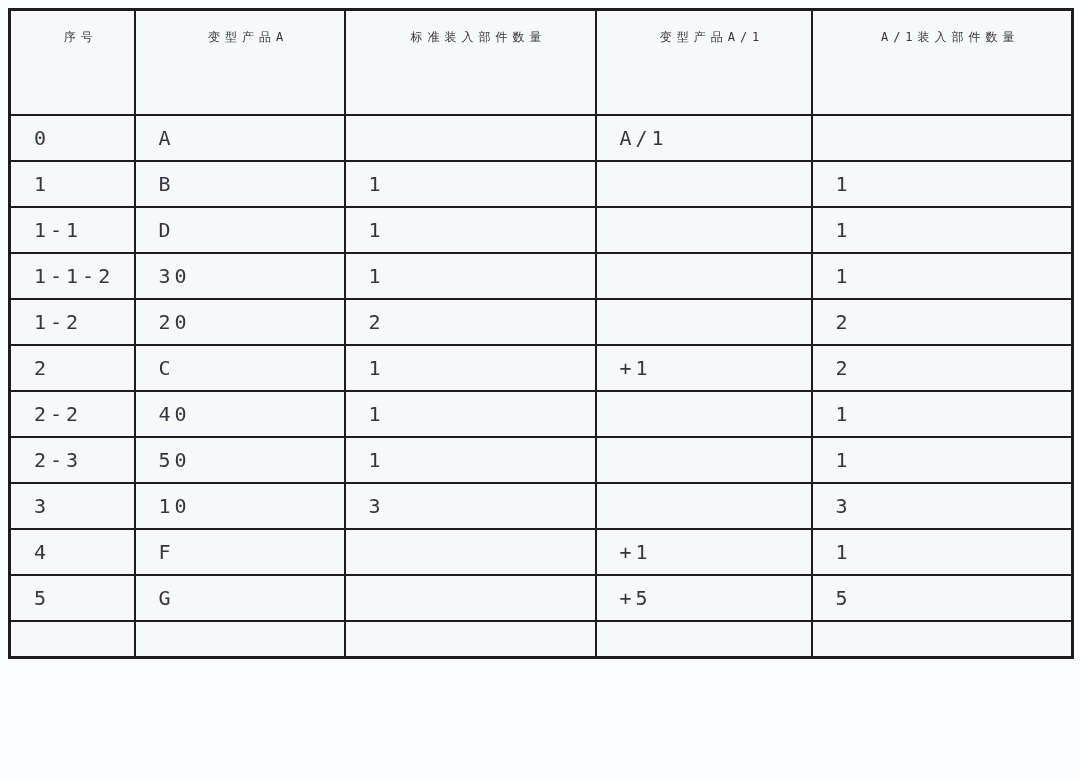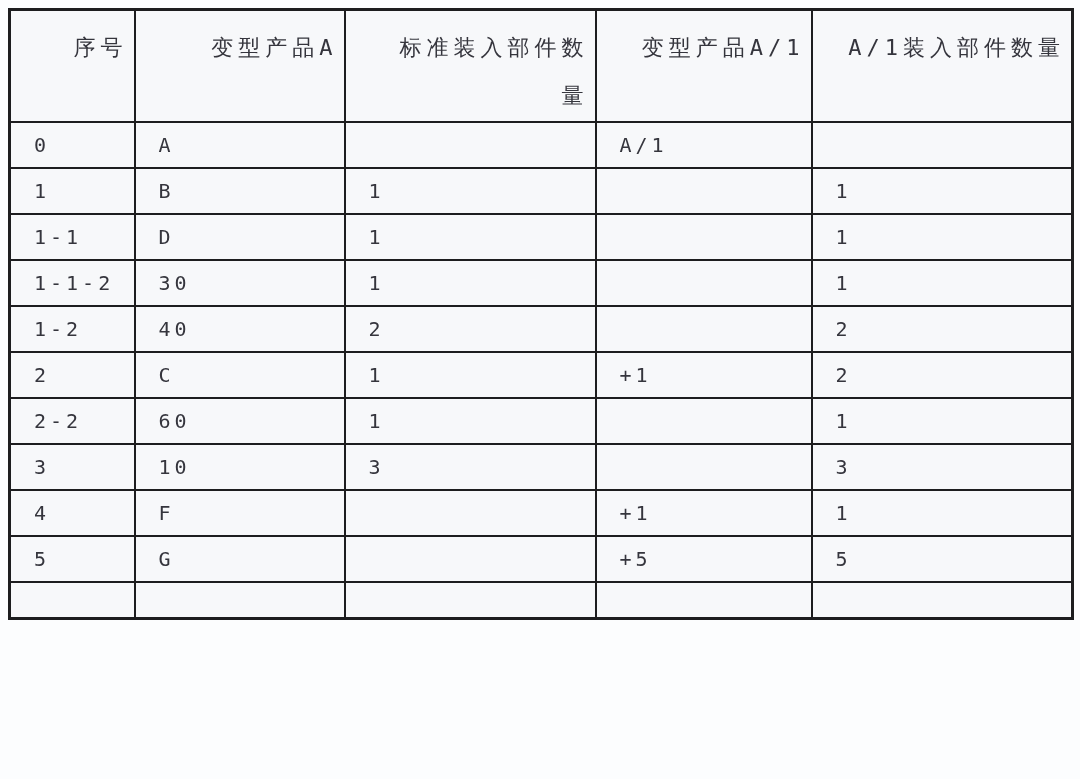--- a/index.html
+++ b/index.html
@@ -26,23 +26,23 @@
   table.bom th,
   table.bom td {
     border: 2px solid #1d1d1f;
     color: #35353d;
     overflow: hidden;
     white-space: normal;
   }
   table.bom th {
     height: 90px;
     vertical-align: top;
-    text-align: right;
+    text-align: center;
     font-weight: normal;
-    font-size: 22px;
+    font-size: 12px;
     letter-spacing: 5px;
     padding: 13px 6px 0 23px;
   }
   table.bom th .th-text {
     display: inline-block;
     line-height: 2.2;
   }
   
   table.bom thead th:nth-child(3) .th-text {
     max-width: 196px;
@@ -104,35 +104,42 @@
         </tr>
         <tr>
           <td>1-1-2</td>
           <td>30</td>
           <td>1</td>
           <td></td>
           <td>1</td>
         </tr>
         <tr>
           <td>1-2</td>
-          <td>40</td>
+          <td>20</td>
           <td>2</td>
           <td></td>
           <td>2</td>
         </tr>
         <tr>
           <td>2</td>
           <td>C</td>
           <td>1</td>
           <td>+1</td>
           <td>2</td>
         </tr>
         <tr>
           <td>2-2</td>
-          <td>60</td>
+          <td>40</td>
+          <td>1</td>
+          <td></td>
+          <td>1</td>
+        </tr>
+        <tr>
+          <td>2-3</td>
+          <td>50</td>
           <td>1</td>
           <td></td>
           <td>1</td>
         </tr>
         <tr>
           <td>3</td>
           <td>10</td>
           <td>3</td>
           <td></td>
           <td>3</td>

